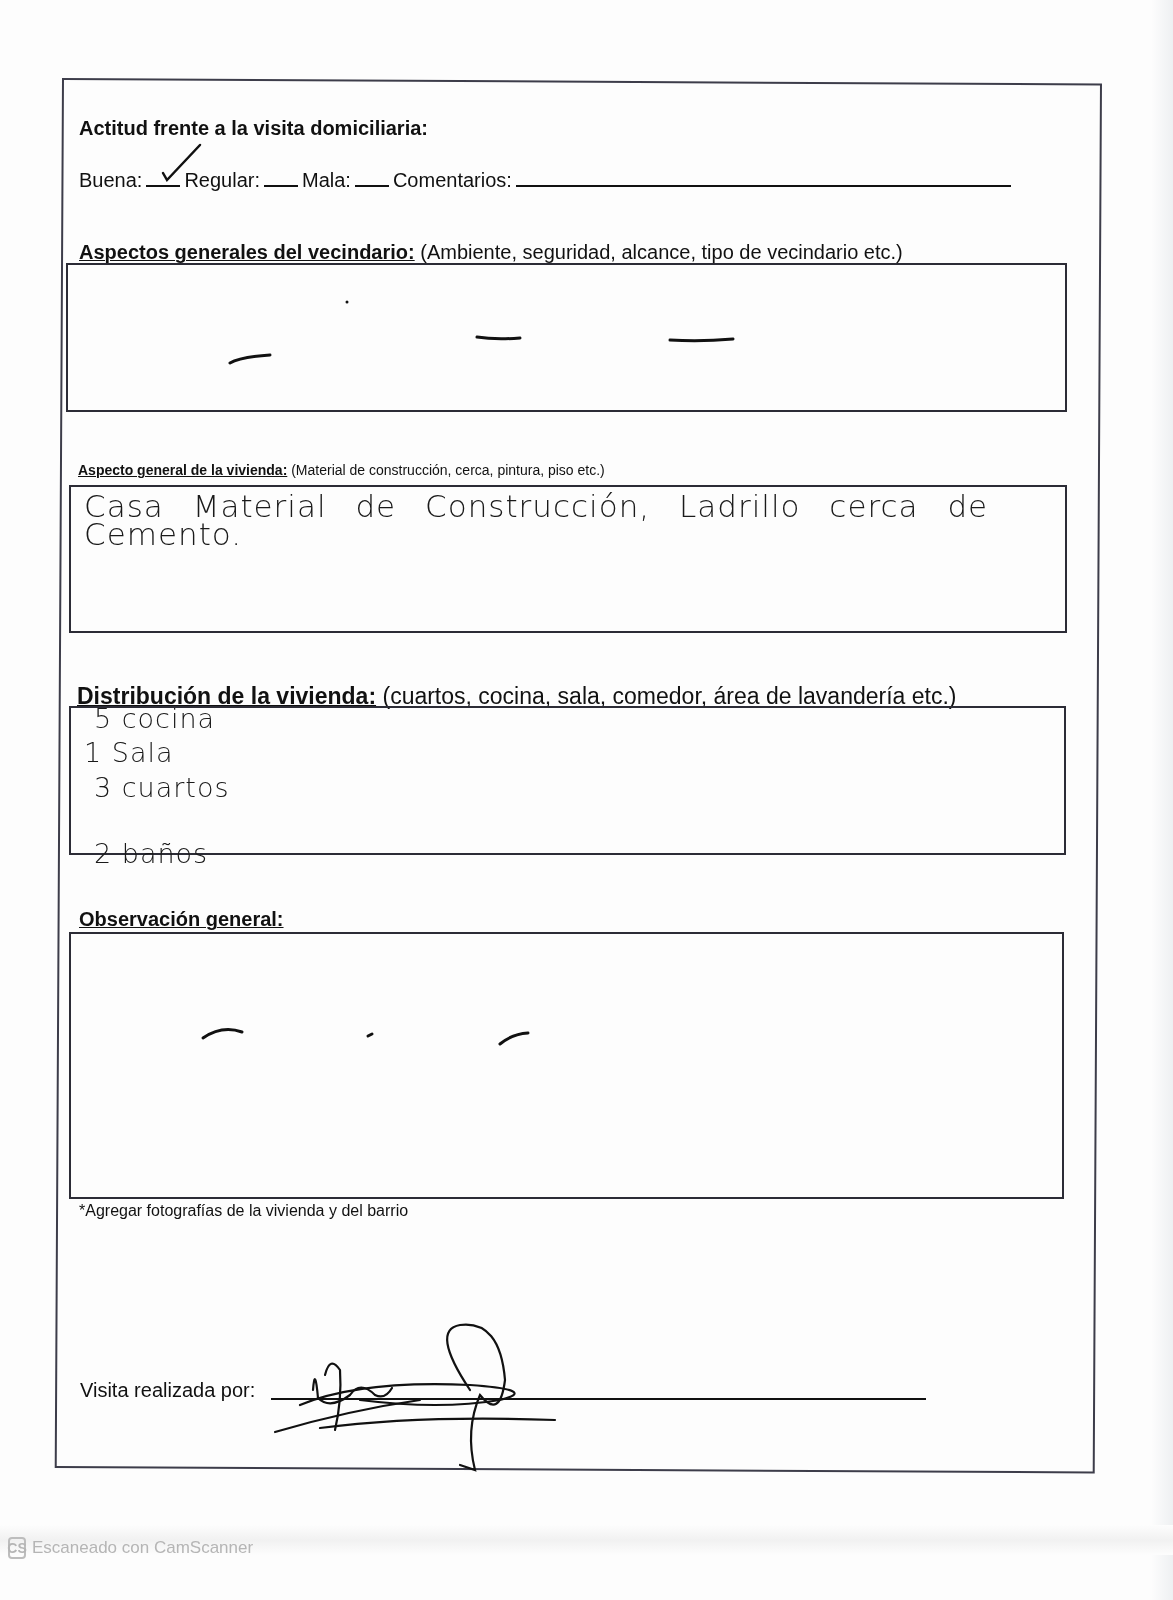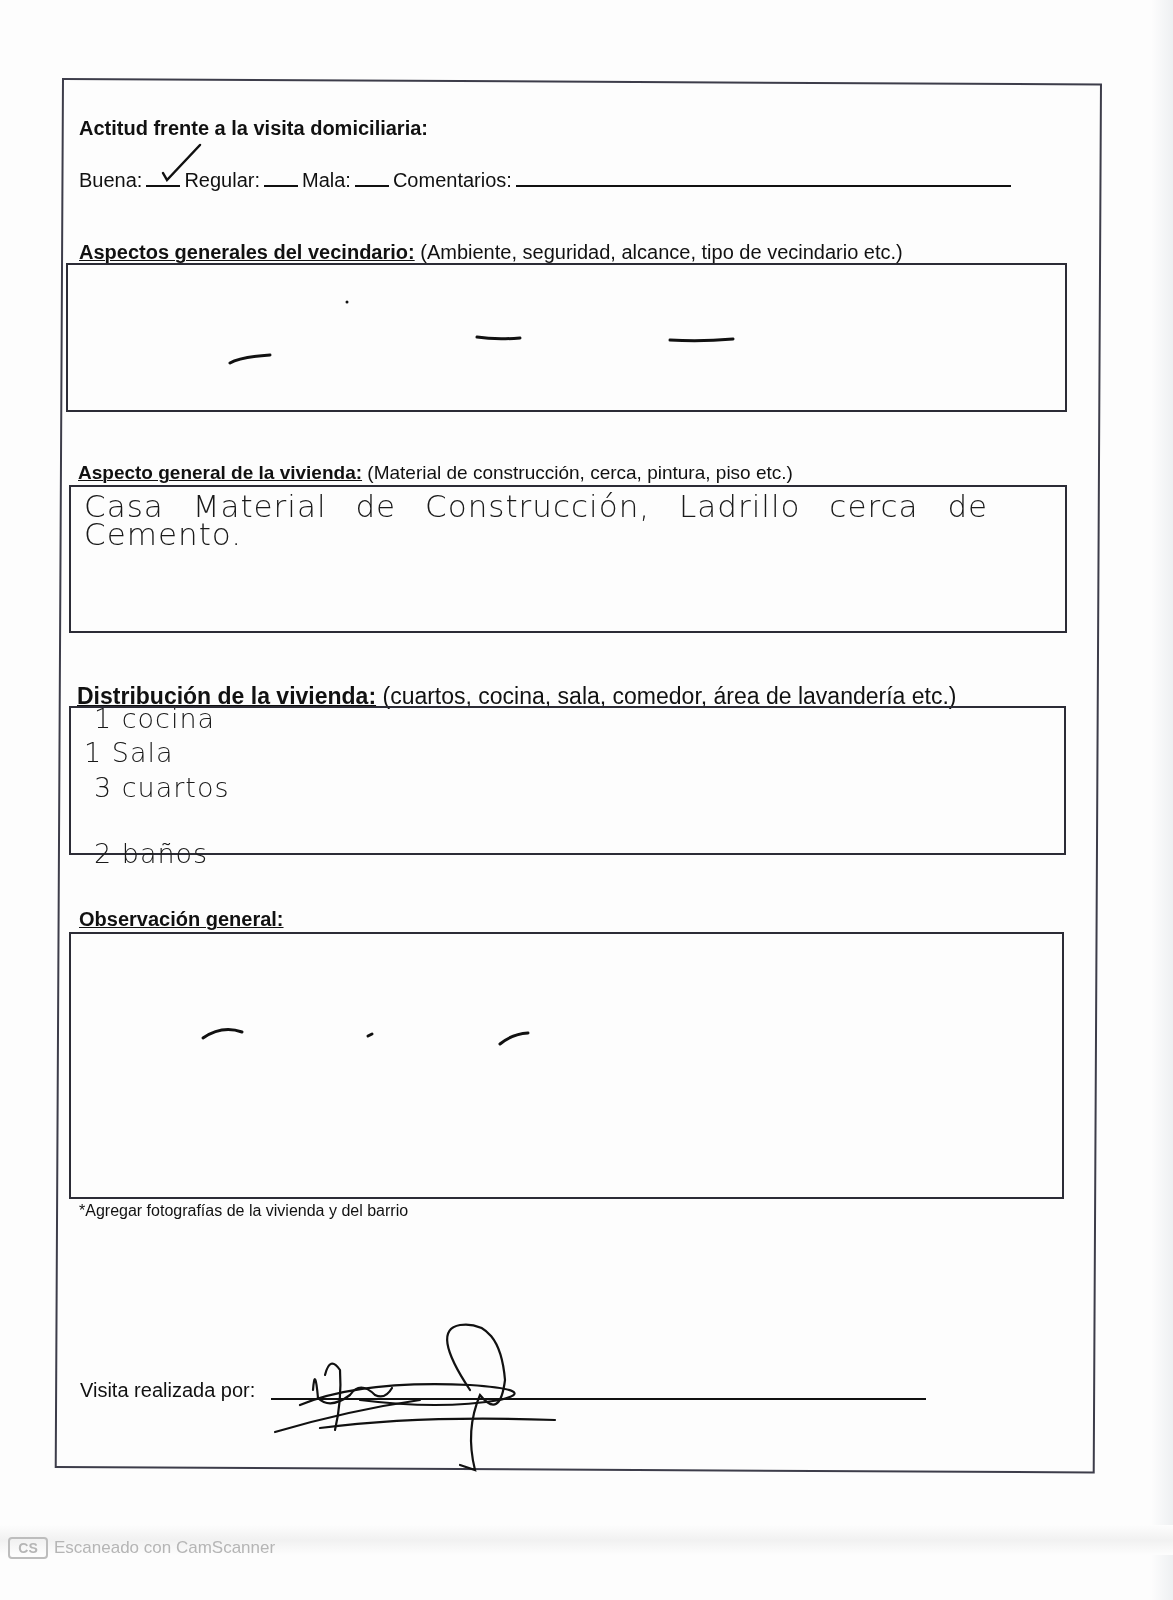--- a/index.html
+++ b/index.html
@@ -36,21 +36,21 @@
       font-family: "DejaVu Sans", sans-serif; font-weight: 300; color: #1a1a1a;
       font-style: normal; letter-spacing: 1px; padding-left: 12px;
     }
     .hand-line { position: absolute; font-size: 31px; line-height: 34px; white-space: nowrap; }
     .note { font-size: 16px; }
     .footer {
       position: absolute; left: 8px; top: 1537px; color: #b5b5b5; font-size: 17px;
       display: flex; align-items: center; gap: 6px;
     }
     .cs-logo {
-      width: 40px; height: 22px; border: 2px solid #bdbdbd; border-radius: 4px;
+      width: 18px; height: 22px; border: 2px solid #bdbdbd; border-radius: 4px;
       display: flex; align-items: center; justify-content: center; font-size: 14px; font-weight: bold;
       color: #b5b5b5; box-sizing: border-box;
     }
     svg.marks { position: absolute; left: 0; top: 0; pointer-events: none; }
   </style>
 </head>
 <body>
 
 <div class="right-edge"></div>
 <div class="bottom-smudge"></div>
@@ -62,34 +62,34 @@
 <div class="abs lbl" style="left:79px; top:167px; white-space:nowrap;">
   <span>Buena:</span><span class="blank" style="width:34px;"></span><span>Regular:</span><span class="blank" style="width:34px;"></span><span>Mala:</span><span class="blank" style="width:34px;"></span><span>Comentarios:</span><span class="blank" style="width:495px;"></span>
 </div>
 
 <div class="abs lbl" style="left:79px; top:241px; white-space:nowrap;">
   <span class="b" style="text-decoration:underline; text-decoration-thickness:1px;">Aspectos generales del vecindario:</span>
   <span>(Ambiente, seguridad, alcance, tipo de vecindario etc.)</span>
 </div>
 <div class="box" style="left:66px; top:263px; width:1001px; height:149px;"></div>
 
-<div class="abs lbl" style="left:78px; top:462px; white-space:nowrap; font-size:19px;text-align:center;">
+<div class="abs lbl" style="left:78px; top:462px; white-space:nowrap; font-size:14px;text-align:center;">
   <span class="b" style="text-decoration:underline; text-decoration-thickness:1px;">Aspecto general de la vivienda:</span>
   <span>(Material de construcción, cerca, pintura, piso etc.)</span>
 </div>
 <div class="box" style="left:69px; top:485px; width:998px; height:148px;"></div>
 <div class="hand hand-line" style="left:72px; top:489px; word-spacing:18px;">Casa Material de Construcción, Ladrillo   cerca de</div>
 <div class="hand hand-line" style="left:72px; top:517px;">Cemento.</div>
 
 <div class="abs lbl" style="left:77px; top:683px; white-space:nowrap; font-size:23px;">
   <span class="b" style="text-decoration:underline; text-decoration-thickness:1px;">Distribución de la vivienda:</span>
   <span>(cuartos, cocina, sala, comedor, área de lavandería etc.)</span>
 </div>
 <div class="box" style="left:69px; top:706px; width:997px; height:149px;"></div>
-<div class="hand hand-line" style="left:82px; top:704px; font-size:27px; line-height:30px;">1 cocina</div>
+<div class="hand hand-line" style="left:82px; top:704px; font-size:27px; line-height:30px;">5 cocina</div>
 <div class="hand hand-line" style="left:72px; top:738px; font-size:27px; line-height:30px;">1 Sala</div>
 <div class="hand hand-line" style="left:82px; top:773px; font-size:27px; line-height:30px;">3 cuartos</div>
 <div class="hand hand-line" style="left:82px; top:808px; font-size:27px; line-height:30px;margin-top:31px;">2 baños</div>
 
 <div class="abs lbl b" style="left:79px; top:908px; text-decoration:underline; text-decoration-thickness:1px;">Observación general:</div>
 <div class="box" style="left:69px; top:932px; width:995px; height:267px;"></div>
 
 <div class="abs note" style="left:79px; top:1202px;">*Agregar fotografías de la vivienda y del barrio</div>
 
 <div class="abs lbl" style="left:80px; top:1379px;">Visita realizada por:</div>

